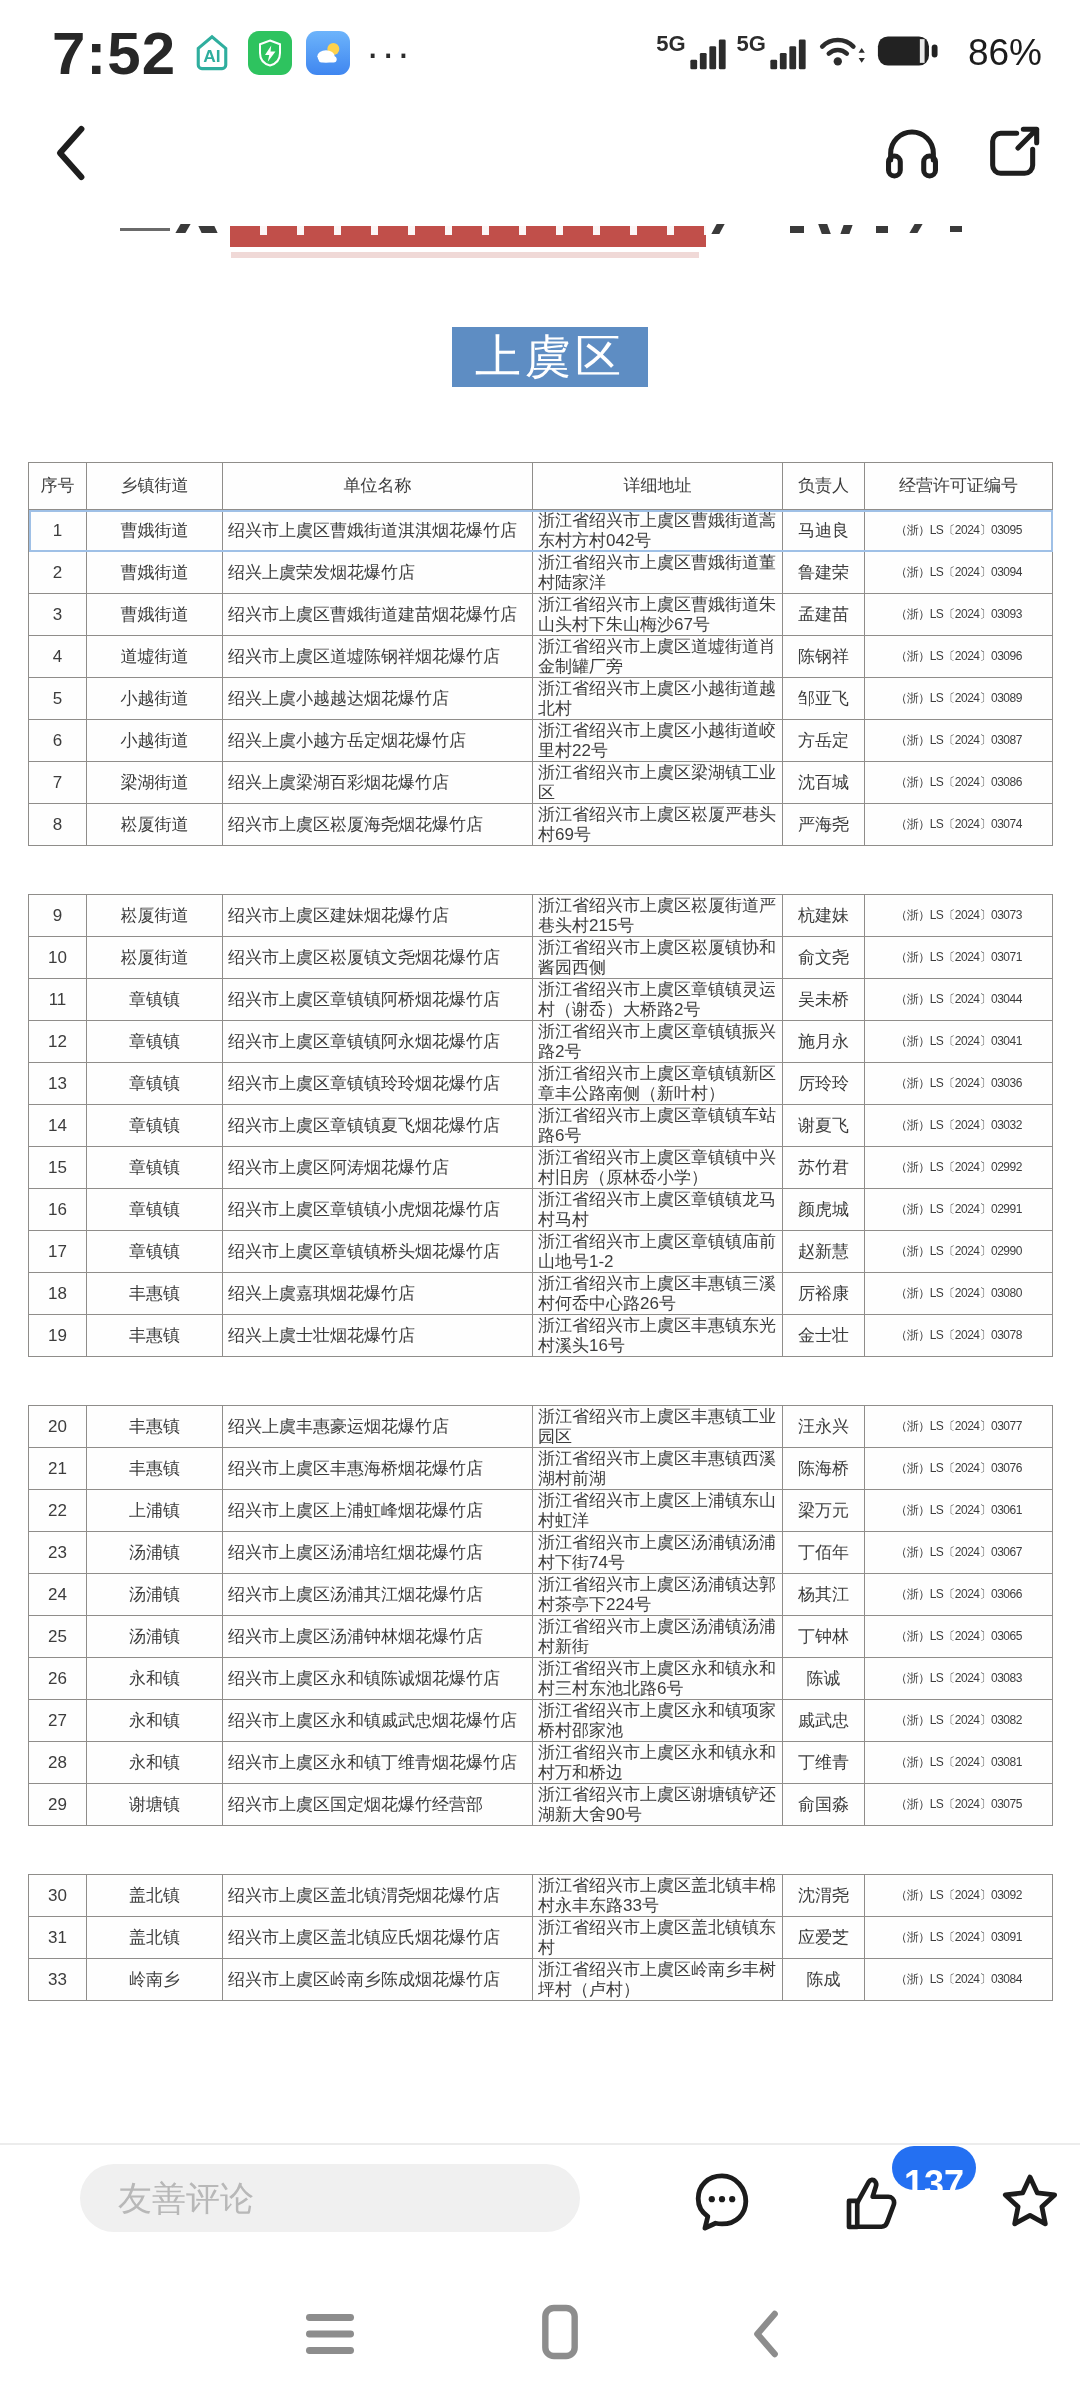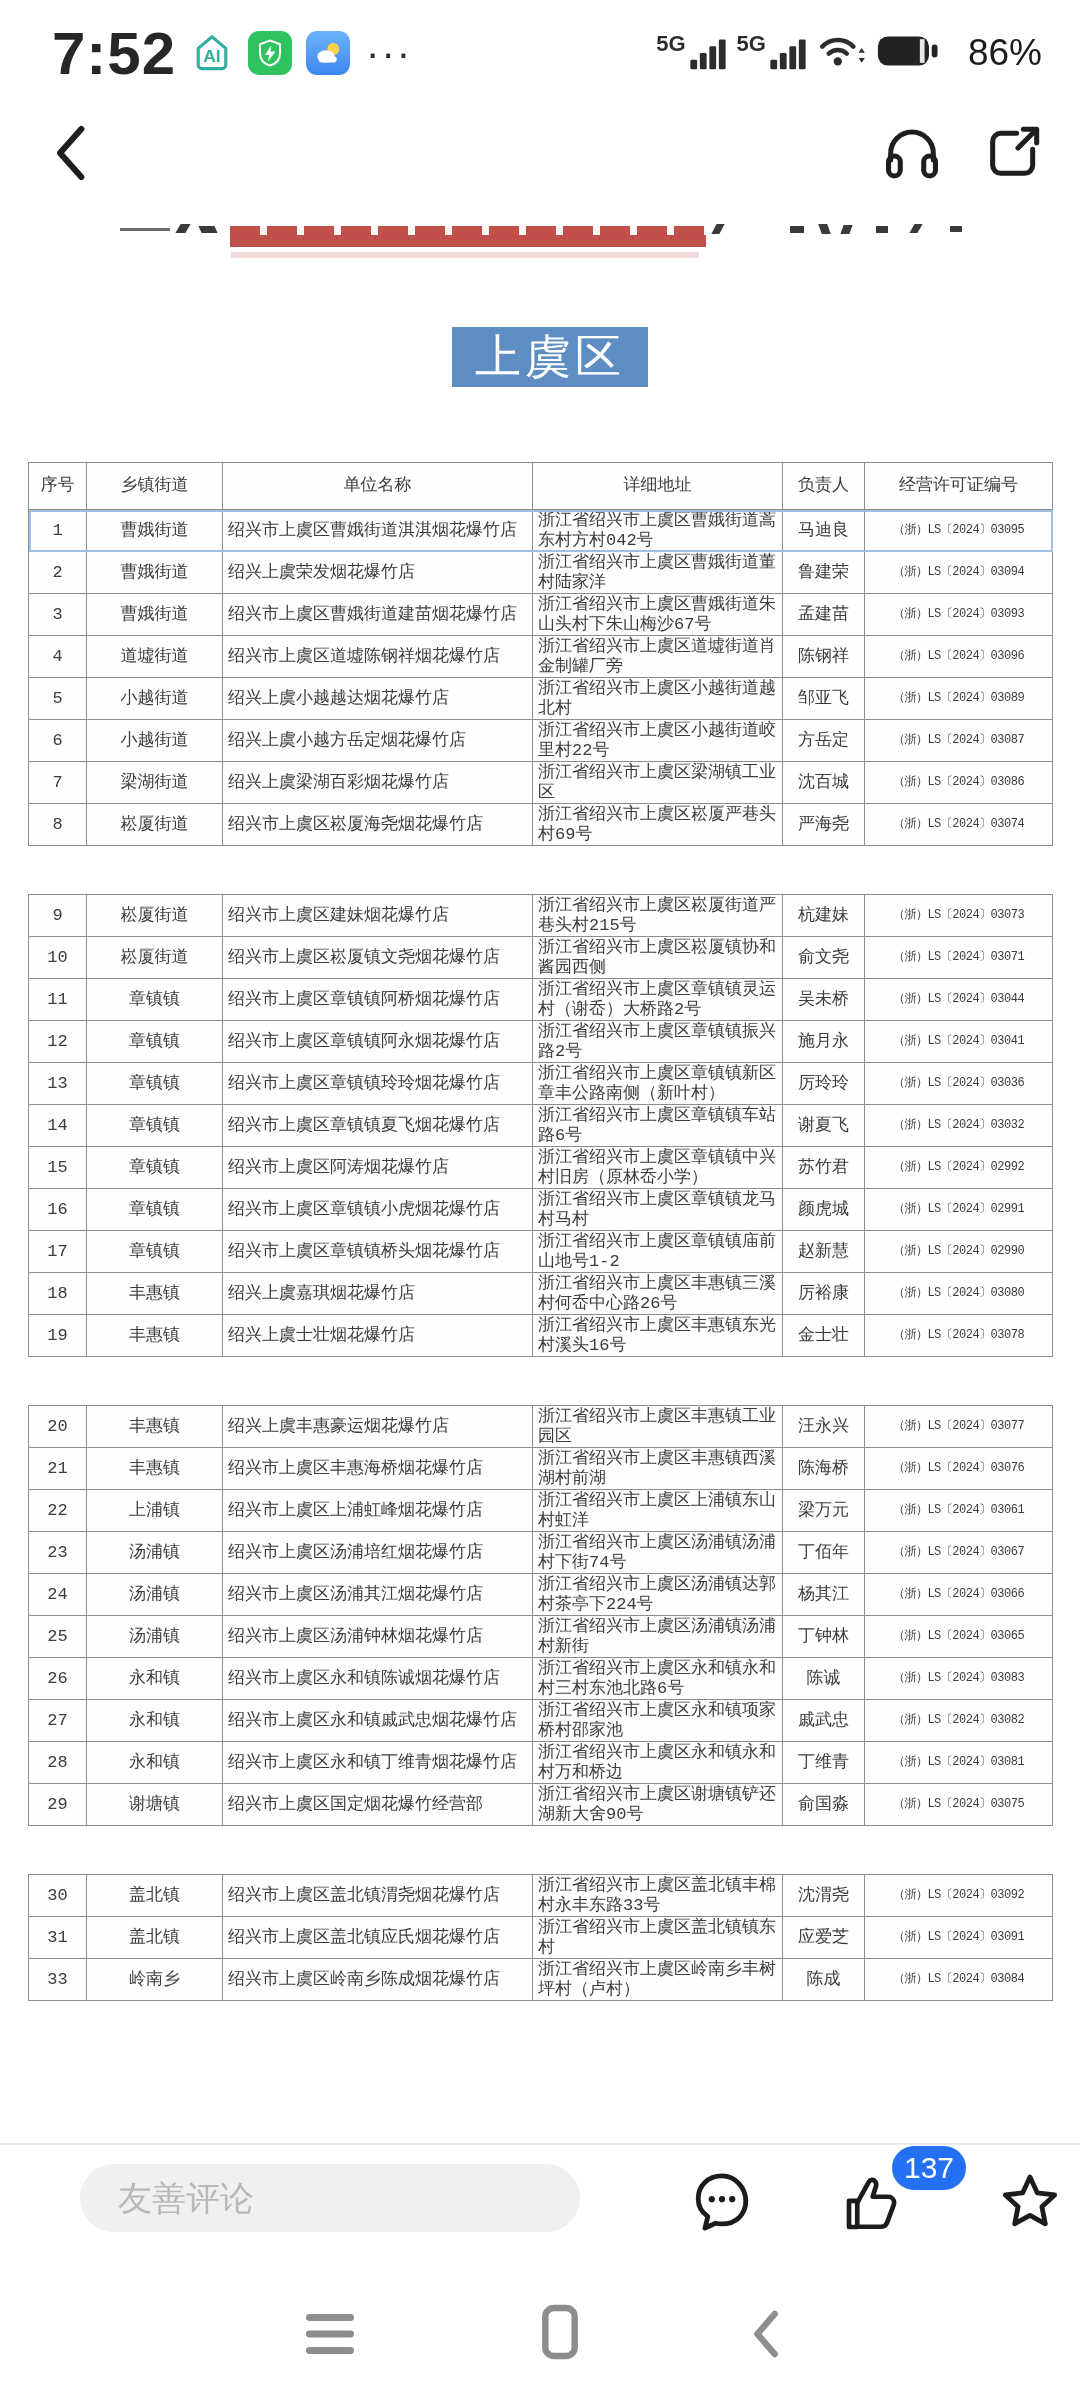--- a/index.html
+++ b/index.html
@@ -36,43 +36,43 @@
       repeating-linear-gradient(90deg,rgba(0,0,0,0) 0 30px,rgba(255,255,255,.95) 30px 37px) top left/100% 9px no-repeat,
       #c14f4a;}
   .clip-pink{position:absolute;left:231px;top:28px;width:468px;height:6px;background:#f0d9d7;}
   
   .doc-title{position:absolute;top:327px;left:452px;width:196px;height:60px;
     background:#5e8dc3;color:#ffffff;display:flex;align-items:center;justify-content:center;
     font-family:"Liberation Serif","DejaVu Serif",serif;font-size:46px;letter-spacing:4px;}
   
   .table-zone{position:absolute;top:462px;left:28px;width:1024px;}
   table.doc-table{border-collapse:collapse;width:1024px;margin:0 0 48px 0;table-layout:fixed;
-    font-family:Liberation Mono, monospace;color:#3c3c3c;background:#fefefe;}
+    font-family:Liberation Sans, sans-serif;color:#3c3c3c;background:#fefefe;}
   table.doc-table:last-child{margin-bottom:0;}
   .doc-table th,.doc-table td{border:1px solid #8f8d8a;padding:1px 5px;font-weight:normal;
     font-size:17px;line-height:19.5px;overflow:hidden;}
   .doc-table th{height:44px;text-align:center;}
   .doc-table tr{height:41px;}
   td.c0,td.c1,td.c4,td.c5{text-align:center;}
   td.c2,td.c3{text-align:left;}
   td.c5{font-size:12px;letter-spacing:-0.5px;white-space:nowrap;}
   tr.sel{outline:2px solid #9fc0e6;outline-offset:-2px;}
   
   .comment-divider{position:absolute;top:2143px;left:0;width:1080px;height:2px;background:#ececec;}
   .comment-pill{position:absolute;top:2164px;left:80px;width:500px;height:68px;border-radius:40px;background:#f0f0f0;}
   .comment-pill input{width:100%;height:100%;border:none;outline:none;background:transparent;
     font-size:34px;padding:0 0 0 38px;box-sizing:border-box;color:#8e8e8e;font-family:"Liberation Sans",sans-serif;}
   .comment-pill input::placeholder{color:#b8b8b8;}
   .cb-icon{position:absolute;width:68px;height:68px;}
   .cb-bubble{left:688px;top:2168px;}
   .cb-thumb{left:838px;top:2172px;}
   .cb-star{left:996px;top:2168px;}
-  .like-badge{position:absolute;left:892px;top:2146px;height:44px;min-width:64px;padding:0 12px;
-    border-radius:22px;background:#2470f2;color:#ffffff;font-size:30px;line-height:44px;
-    text-align:center;box-sizing:border-box;font-weight:400;}
+  .like-badge{position:absolute;left:892px;top:2146px;height:44px;min-width:64px;padding:16px 12px;
+    border-radius:22px;background:#2470f2;color:#ffffff;font-size:36px;line-height:44px;
+    text-align:center;box-sizing:border-box;font-weight:700;}
   
   .sysnav{position:absolute;top:2296px;left:0;width:1080px;height:80px;}
   .sys-ic{position:absolute;width:64px;height:64px;}
   .sys-menu{left:298px;top:6px;}
   .sys-home{left:528px;top:4px;}
   .sys-back{left:736px;top:6px;}
 </style>
 </head>
 <body>
 

